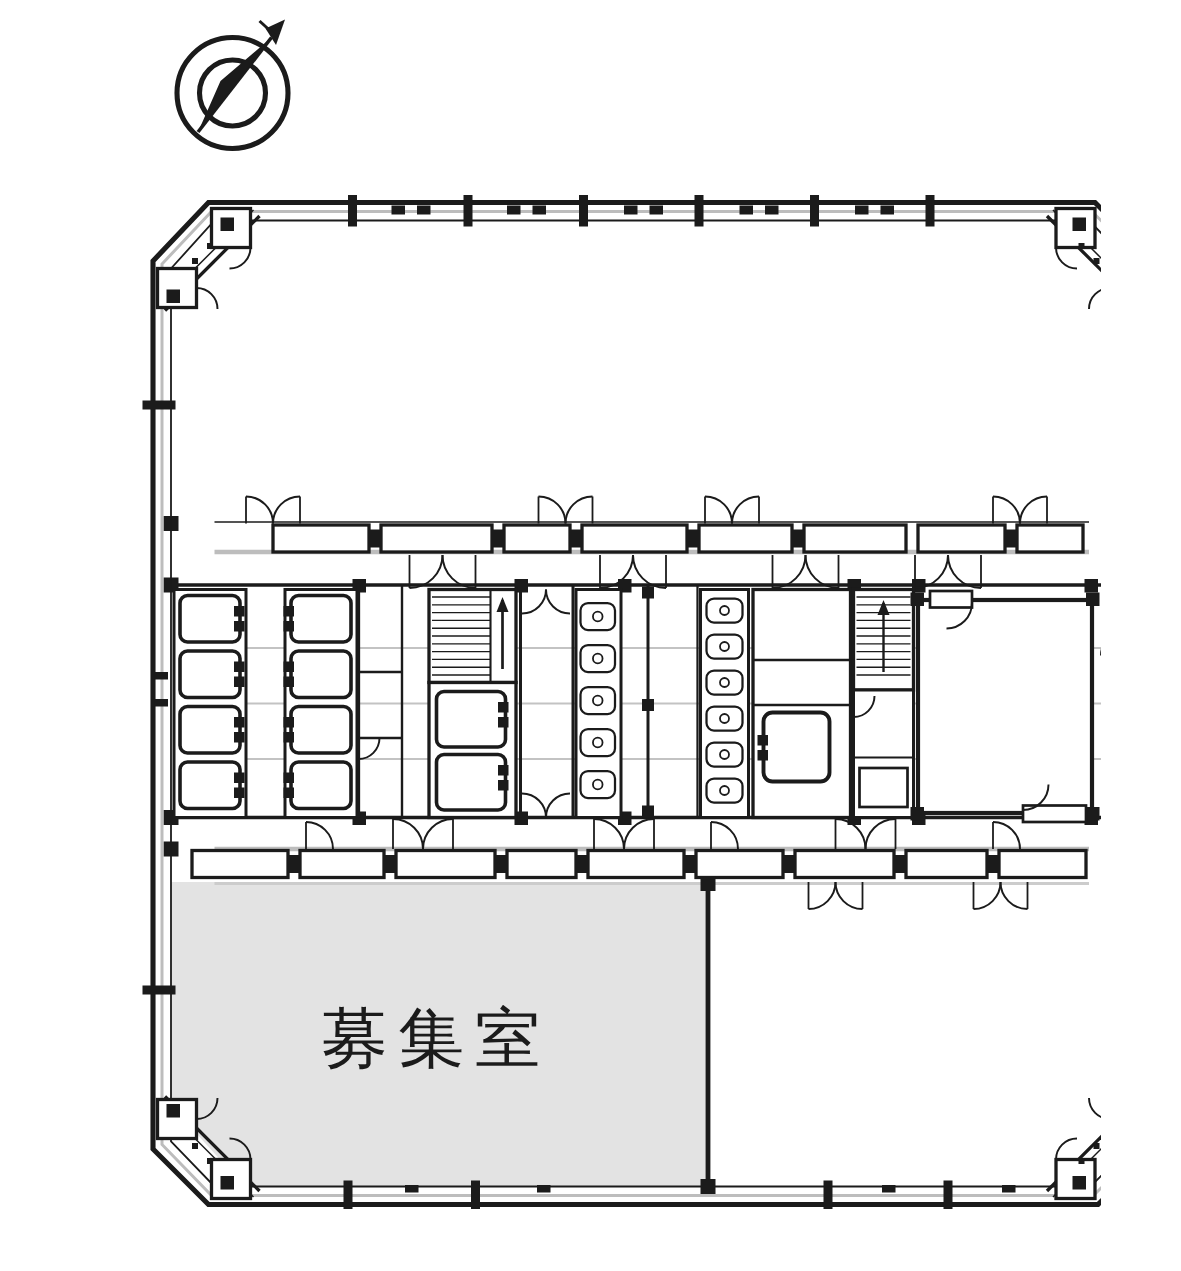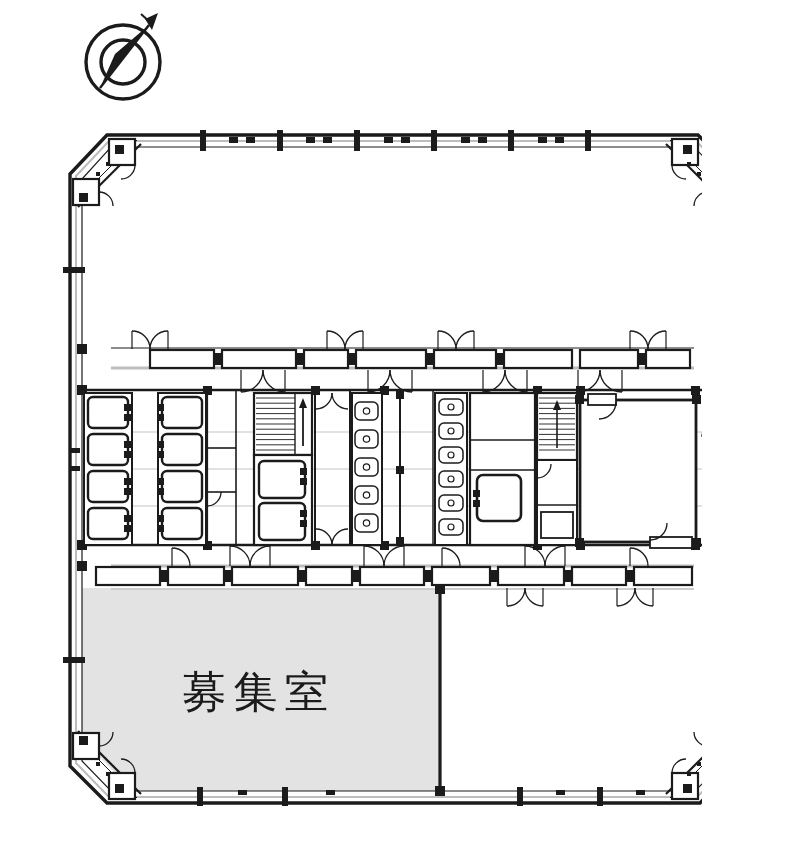--- a/index.html
+++ b/index.html
@@ -1,17 +1,17 @@
 <!DOCTYPE html>
 <html><head>
 <meta charset="utf-8">
 <style>
   html,body{margin:0;padding:0;background:#ffffff;}
   .stage{position:relative;width:702px;height:847px;background:#ffffff;overflow:hidden;
-         font-family:"DejaVu Sans","Liberation Sans",sans-serif;}
+         font-family:"DejaVu Sans","Liberation Sans",sans-serif;margin-left:32px;}
   svg{position:absolute;left:0;top:0;}
   text{font-family:"DejaVu Sans","Liberation Sans",sans-serif;}
 </style>
 </head>
 <body>
 
 <div class="stage">
   <svg width="787" height="847" viewBox="0 0 787 847">
 
     <polygon id="vacantArea" points="82,588 440,588 440,791 131,791 82,737" fill="#e3e3e3"></polygon>

